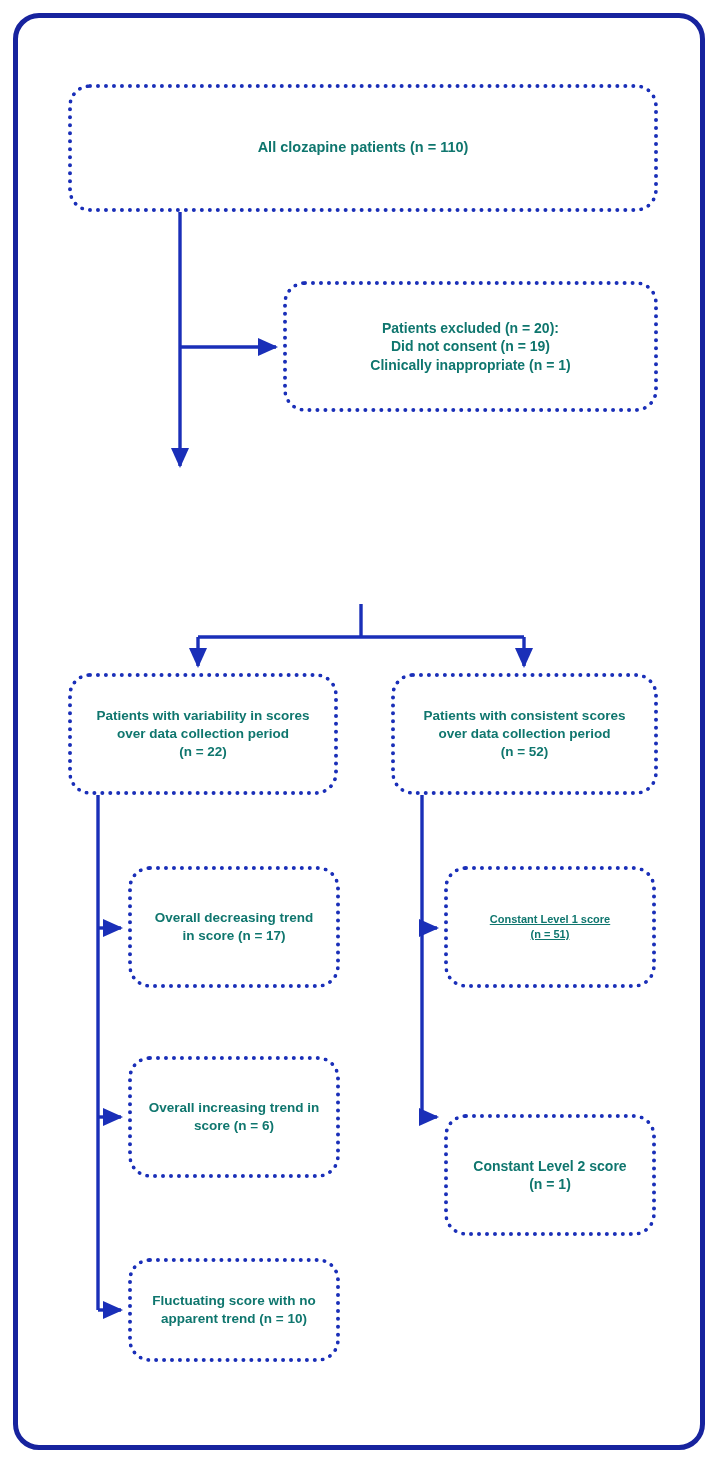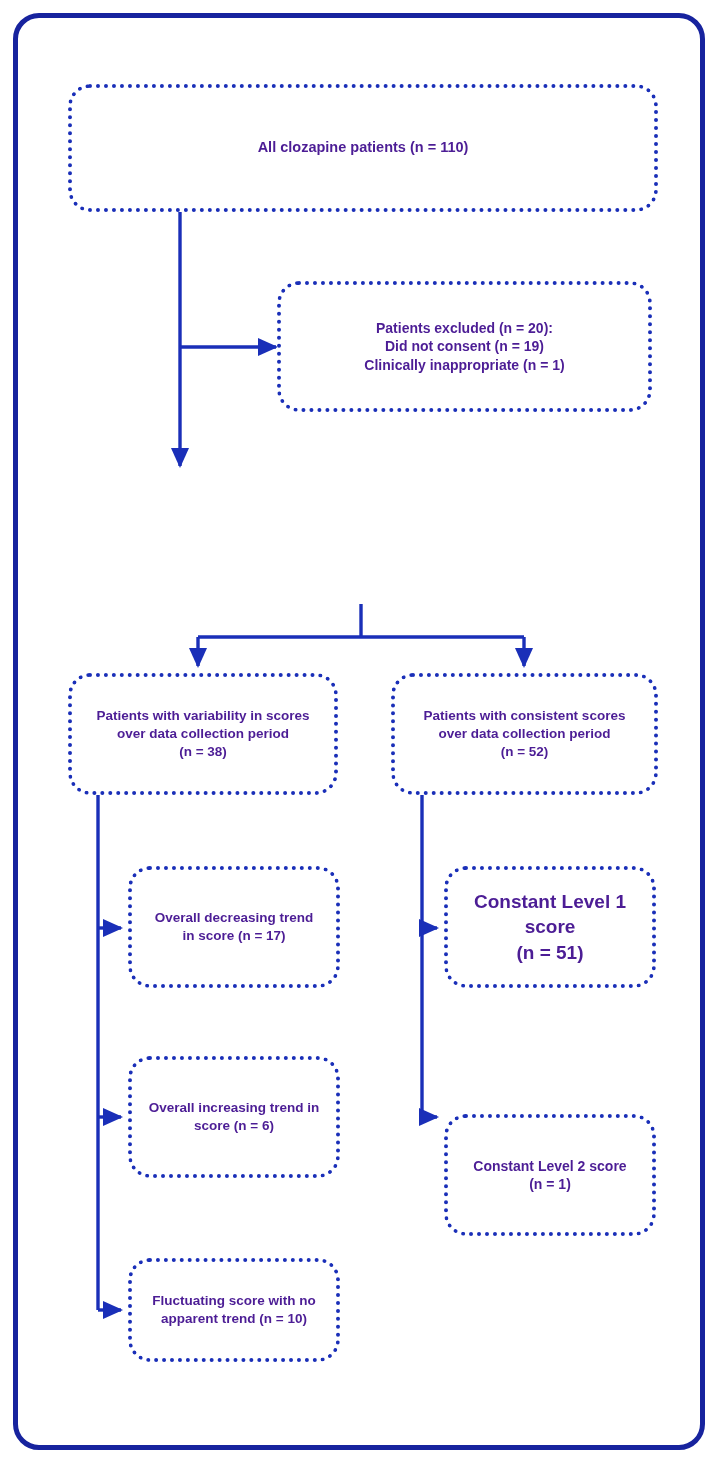--- a/index.html
+++ b/index.html
@@ -42,39 +42,39 @@
   .node {
     position: absolute;
     box-sizing: border-box;
     border: 4px dotted #1a2fb8;
     border-radius: 22px;
     background: #ffffff;
     display: flex;
     align-items: center;
     justify-content: center;
     text-align: center;
-    color: #4c1d95;
+    color: #0f766e;
     font-weight: bold;
     line-height: 1.32;
     padding: 4px 10px;
   }
   .node .txt {
     white-space: pre-line;
     display: block;
   }
   
   #node-all            { left: 68px;  top: 84px;   width: 590px; height: 128px; font-size: 14.5px; }
-  #node-excluded       { left: 277px; top: 281px;  width: 375px; height: 131px; font-size: 14px; }
+  #node-excluded       { left: 283px; top: 281px;  width: 375px; height: 131px; font-size: 14px; }
   #node-consented      { left: 68px;  top: 473px;  width: 590px; height: 131px; font-size: 14.5px; }
   #node-variability    { left: 68px;  top: 673px;  width: 270px; height: 122px; font-size: 13.5px; }
   #node-consistent     { left: 391px; top: 673px;  width: 267px; height: 122px; font-size: 13.5px; }
   #node-decreasing     { left: 128px; top: 866px;  width: 212px; height: 122px; font-size: 13.5px; }
   #node-increasing     { left: 128px; top: 1056px; width: 212px; height: 122px; font-size: 13.5px; }
   #node-fluctuating    { left: 128px; top: 1258px; width: 212px; height: 104px; font-size: 13.5px; }
-  #node-level1         { left: 444px; top: 866px;  width: 212px; height: 122px; font-size: 19px; }
+  #node-level1         { left: 444px; top: 866px;  width: 212px; height: 122px; font-size: 11px; text-decoration: underline; }
   #node-level2         { left: 444px; top: 1114px; width: 212px; height: 122px; font-size: 14px; }
 </style>
 </head>
 <body>
 
 <div id="canvas">
 
   <div id="outer-frame"></div>
 
   <svg id="connectors" viewBox="0 0 721 1466" width="721" height="1466" xmlns="http://www.w3.org/2000/svg">
@@ -111,21 +111,21 @@
   <div class="node" id="node-excluded">
     <span class="txt">Patients excluded (n = 20):
 Did not consent (n = 19)
 Clinically inappropriate (n = 1)</span>
   </div>
 
 
   <div class="node" id="node-variability">
     <span class="txt">Patients with variability in scores
 over data collection period
-(n = 38)</span>
+(n = 22)</span>
   </div>
 
   <div class="node" id="node-consistent">
     <span class="txt">Patients with consistent scores
 over data collection period
 (n = 52)</span>
   </div>
 
   <div class="node" id="node-decreasing">
     <span class="txt">Overall decreasing trend

